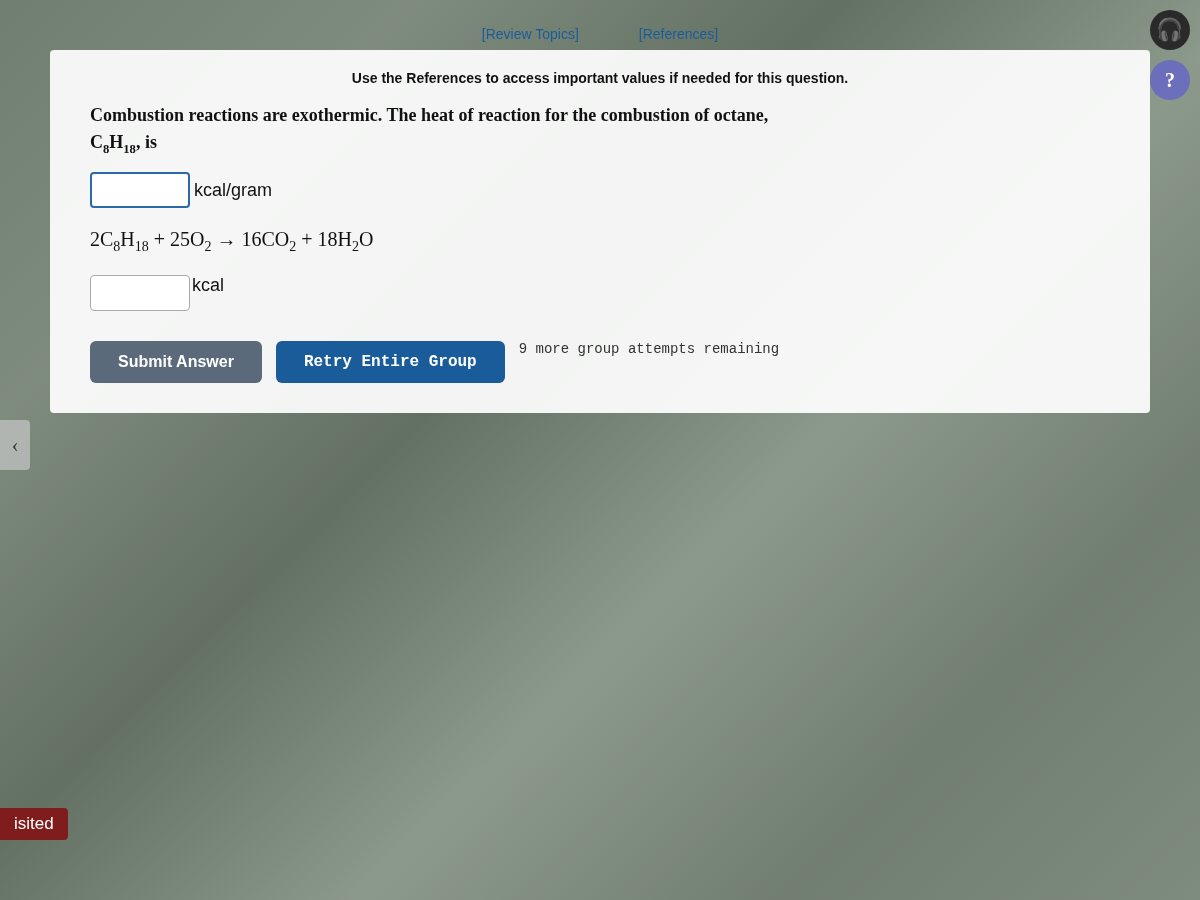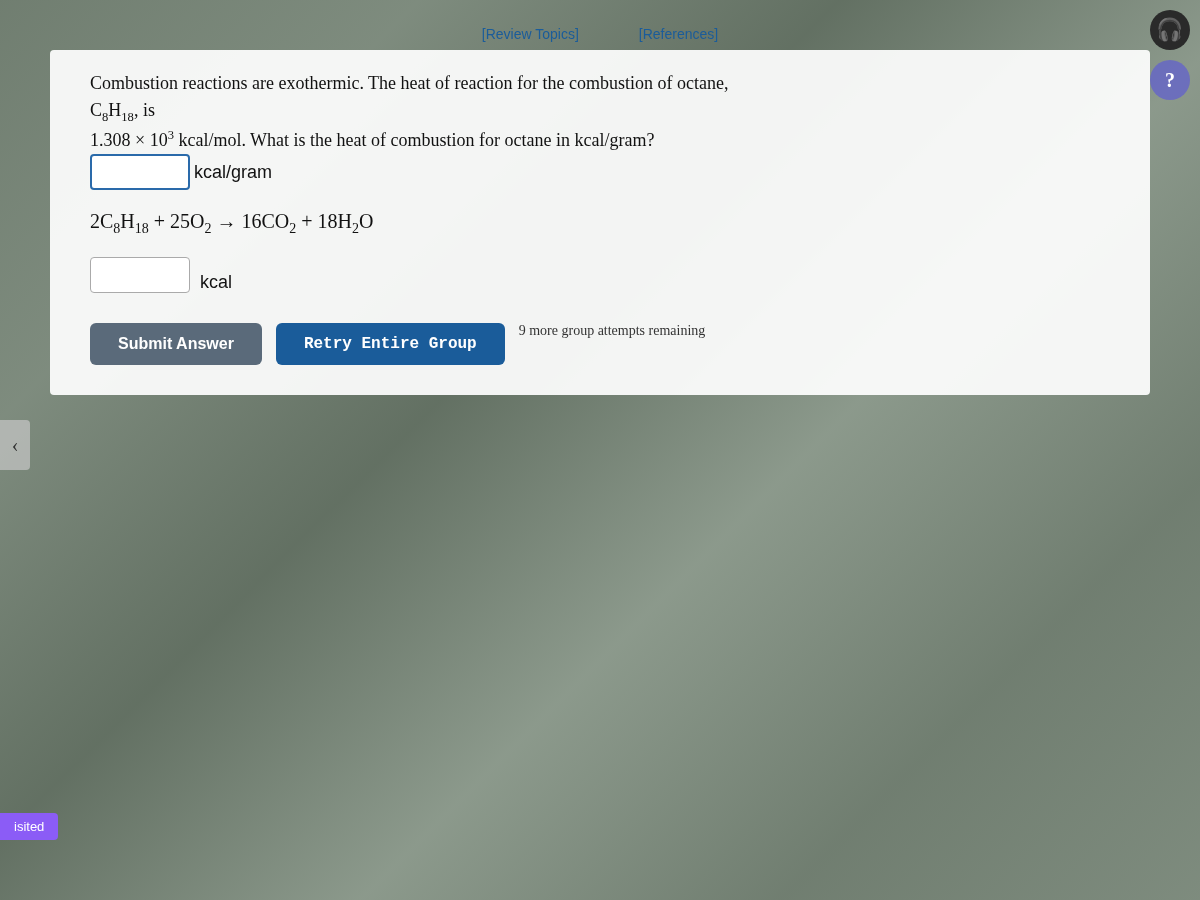--- a/index.html
+++ b/index.html
@@ -67,20 +67,22 @@
       font-weight: bold;
       text-align: center;
       margin-bottom: 16px;
       color: #111;
     }
 
     .question-text {
       font-size: 18px;
       line-height: 1.5;
       color: #111;
+      margin-bottom: 14px;
+      font-weight: bold;
     }
 
     sup { font-size: 0.7em; }
     sub { font-size: 0.7em; }
 
     .answer-row {
       display: flex;
       align-items: center;
       gap: 4px;
       margin-bottom: 20px;
@@ -112,22 +114,22 @@
 
     .equation-container {
       text-align: left;
       margin: 10px 0 20px 0;
       font-size: 20px;
       color: #111;
     }
 
     .answer-row2 {
       display: flex;
-      align-items: flex-end;
-      gap: 10px;
+      align-items: flex-start;
+      gap: 2px;
       margin-bottom: 30px;
     }
 
     .answer-input2 {
       width: 100px;
       height: 36px;
       border: 1.5px solid #aaa;
       border-radius: 4px;
       background: white;
       font-size: 16px;
@@ -162,21 +164,21 @@
       padding: 12px 28px;
       font-size: 16px;
       font-family: Liberation Mono, monospace;
       font-weight: bold;
       cursor: pointer;
     }
 
     .attempts-text {
       font-size: 14px;
       color: #333;
-      font-family: Liberation Serif, serif;
+      font-family: Liberation Mono, monospace;
     }
 
     
     .back-arrow {
       position: absolute;
       left: 0;
       top: 420px;
       width: 30px;
       height: 50px;
       background: rgba(200,200,200,0.7);
@@ -226,24 +228,24 @@
       font-weight: bold;
       cursor: pointer;
       z-index: 10;
     }
 
     
     .visited-tab {
       position: absolute;
       bottom: 60px;
       left: 0;
-      background: #8b5cf6;
-      color: white;
-      font-family: Arial, sans-serif;
-      font-size: 13px;
+      background: #7f1d1d;
+      color: white;
+      font-family: Arial, sans-serif;
+      font-size: 17px;
       padding: 6px 14px;
       border-radius: 0 4px 4px 0;
       cursor: pointer;
       z-index: 10;
     }
 
     .math-equation {
       font-family: 'Times New Roman', serif;
       font-size: 20px;
     }
@@ -267,25 +269,25 @@
 
 <div class="main-container">
 
   <div class="top-bar">
     <a class="top-link" href="#">[Review Topics]</a>
     <a class="top-link" href="#">[References]</a>
   </div>
 
   <div class="content-area">
 
+    <div class="instruction-text">Use the References to access important values if needed for this question.</div>
 
     <div class="question-text">
       <span>Combustion reactions are exothermic. The heat of reaction for the combustion of octane,</span><br>
       <span>C<sub>8</sub>H<sub>18</sub>, is</span><br>
-      <span>1.308 × 10<sup>3</sup> kcal/mol. What is the heat of combustion for octane in kcal/gram?</span>
     </div>
 
     <div class="answer-row">
       <input class="answer-input" type="text" value="" placeholder="" style="">
       <span class="unit-label">kcal/gram</span>
     </div>
 
 
     <div class="equation-container">
       <span class="math-equation">

